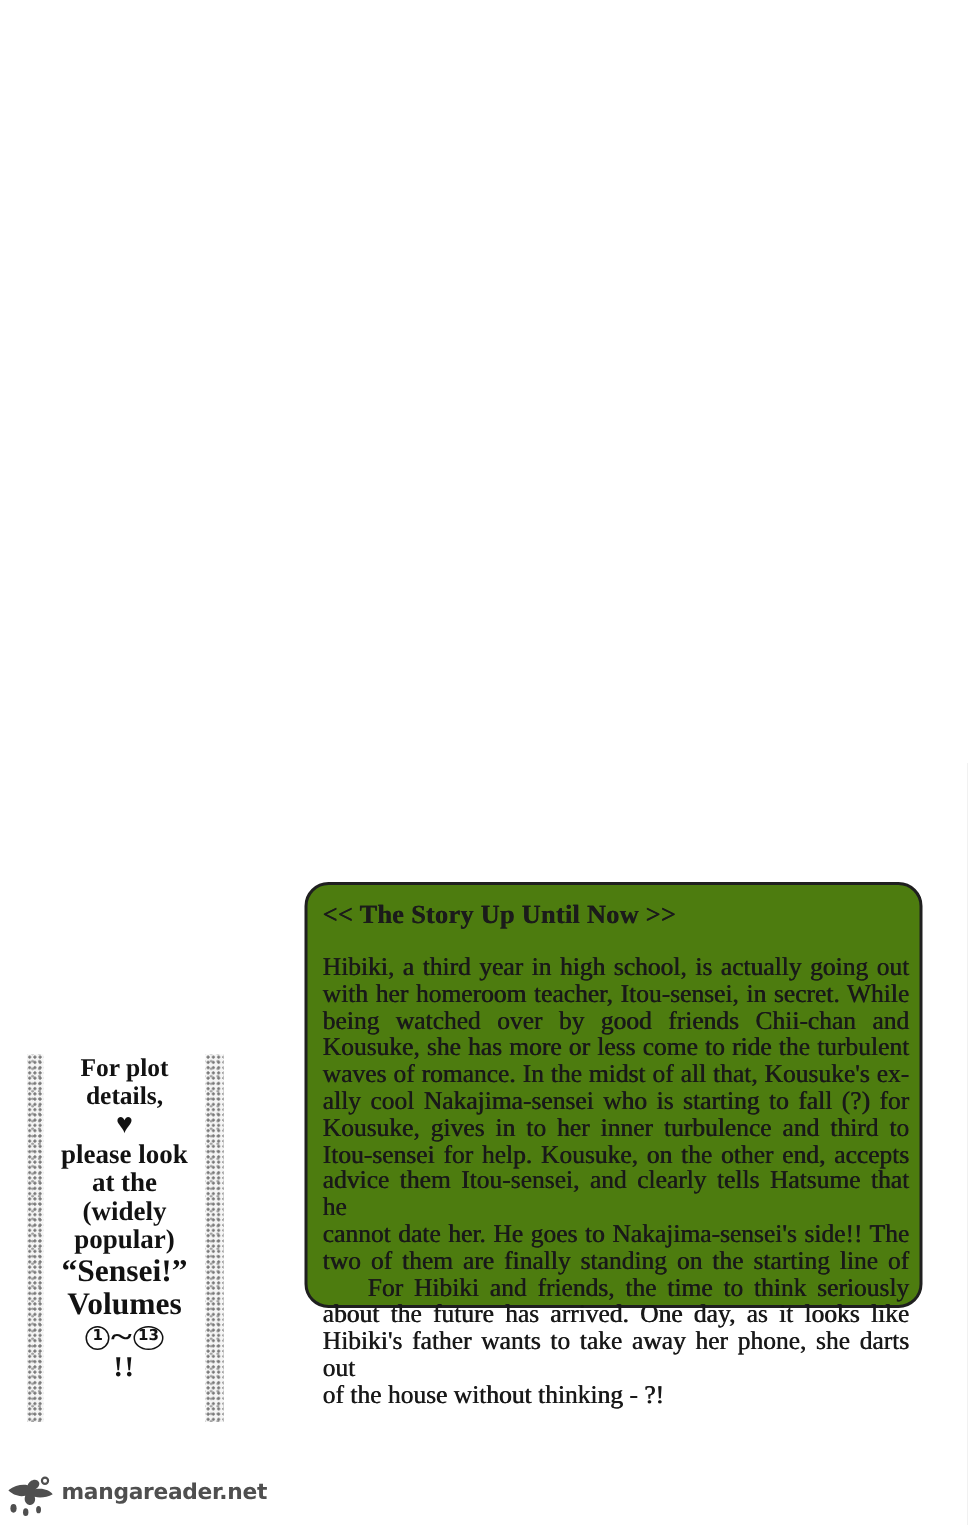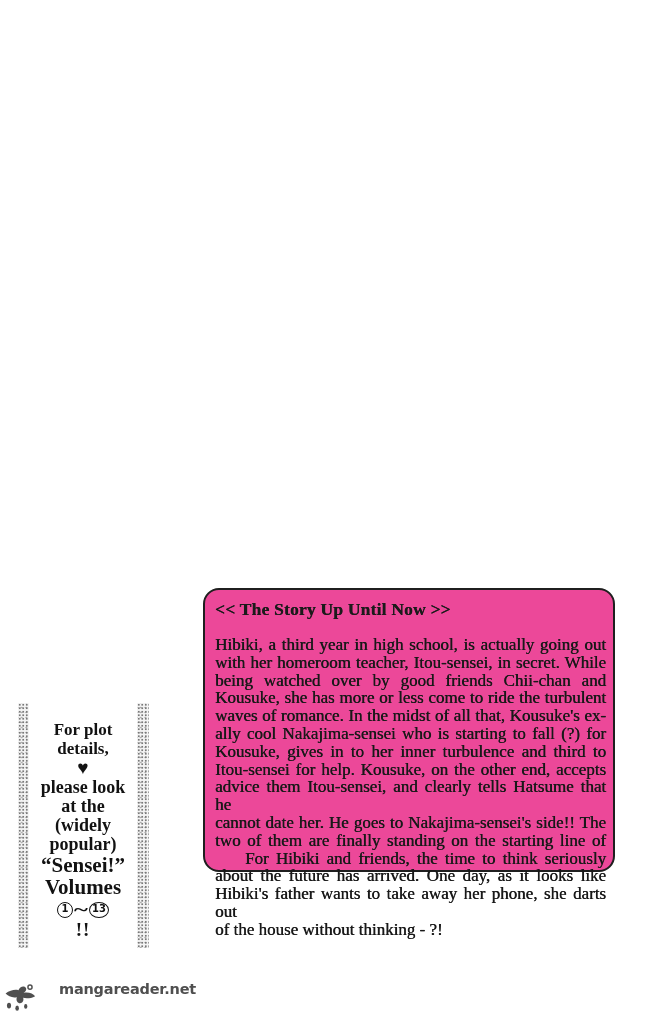--- a/index.html
+++ b/index.html
@@ -16,21 +16,21 @@
   
   .story-box {
     position: absolute;
     left: 203px;
     top: 588px;
     width: 412px;
     height: 284px;
     box-sizing: border-box;
     border: 2.5px solid #1f1f1f;
     border-radius: 16px;
-    background: #ec4899;
+    background: #4d7c0f;
     padding: 9px 7px 0 10px;
   }
   .story-title {
     margin: 0;
     font-size: 17.5px;
     font-weight: 700;
     color: #1b1b1b;
     letter-spacing: 0.2px;
     text-shadow: 0.3px 0 0 #1b1b1b;
   }
@@ -63,21 +63,21 @@
       radial-gradient(circle, #a3a3a3 0.7px, rgba(0,0,0,0) 1.1px);
     background-size: 3.5px 3.5px, 4.5px 5px;
     background-position: 0 0, 1.5px 2px;
   }
   .strip-left  { left: 0;  width: 11px; }
   .strip-right { right: 0; width: 12px; }
   .note-text {
     position: absolute;
     left: 13px;
     right: 14px;
-    top: 18px;
+    top: 0;
     text-align: center;
     color: #121212;
     font-weight: 700;
   }
   .nline        { font-size: 17px; line-height: 18.5px; }
   .nline.n-md   { font-size: 18px; line-height: 19px; }
   .nline.n-lg   { font-size: 21px; line-height: 22px; }
   .nline.n-heart{ font-size: 19px; line-height: 20px; }
   .nline.n-vols { line-height: 20px; margin-top: 1px; }
   .nline.n-bang { font-size: 19px; line-height: 19px; letter-spacing: 1px; }
@@ -104,21 +104,22 @@
     margin: 0 3px;
     transform: scaleX(1.4);
   }
 
   
   .watermark {
     position: absolute;
     left: 3px;
     top: 981px;
     display: flex;
-    gap: 20px;
+    align-items: center;
+    gap: 2px;
     color: #4f4f4f;
   }
   .wm-logo svg { display: block; width: 36px; height: 32px; }
   .wm-text {
     font-family: "DejaVu Sans", sans-serif;
     font-weight: 700;
     font-size: 14.5px;
     letter-spacing: -0.2px;
     color: #4f4f4f;
     padding-bottom: 4px;

